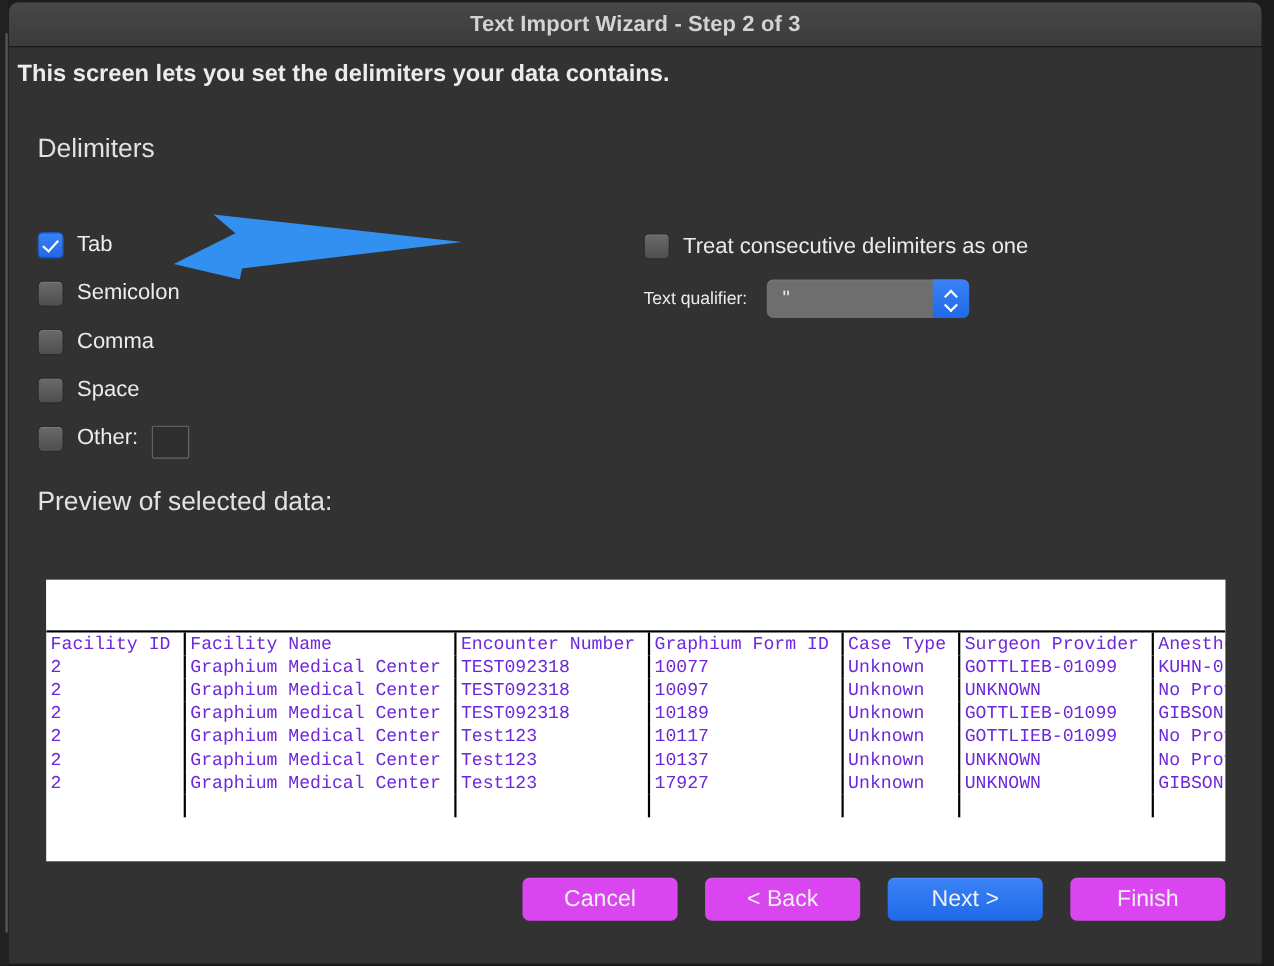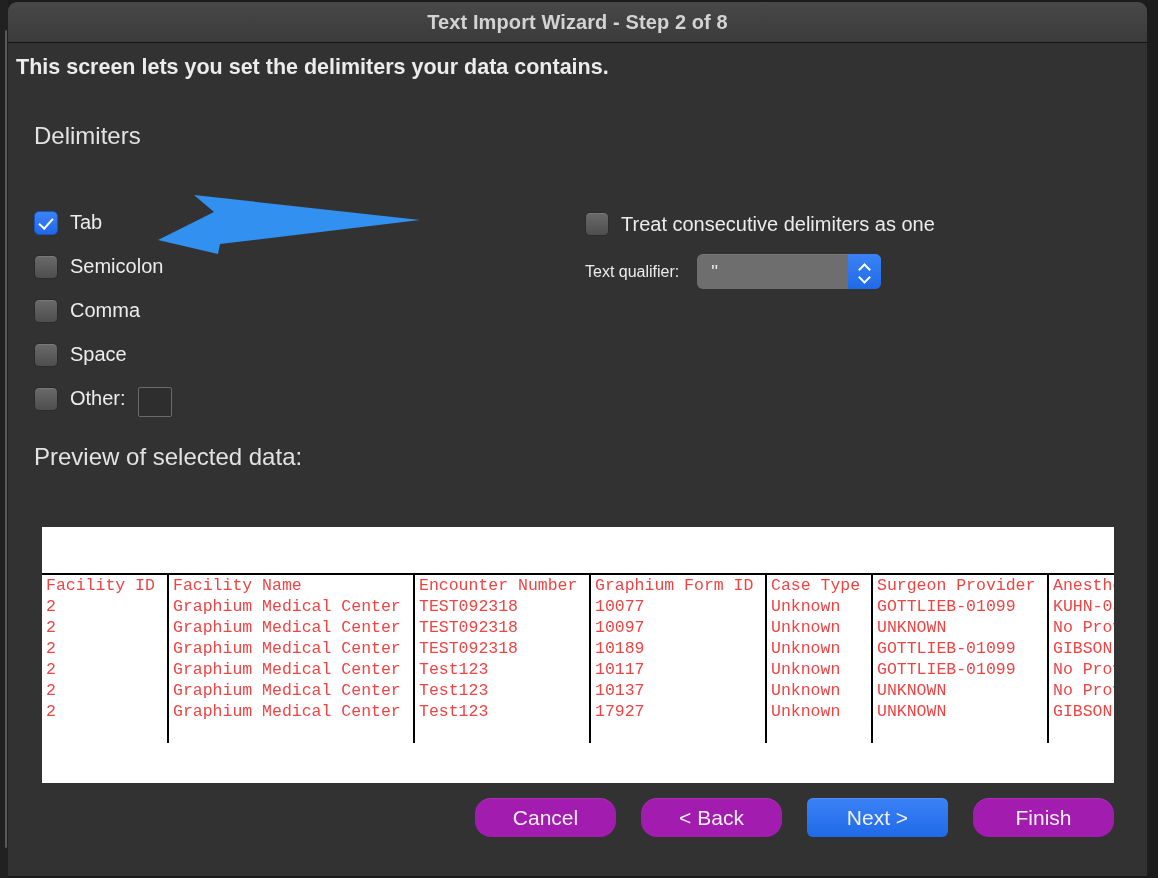--- a/index.html
+++ b/index.html
@@ -209,21 +209,21 @@
     background: #ffffff;
     border-bottom: 2px solid #000;
     box-sizing: border-box;
   }
   #preview-table {
     border-collapse: collapse;
     table-layout: fixed;
     width: 1072px;
     font-family: "Liberation Mono", monospace;
     font-size: 16.5px;
-    color: #ef4444;
+    color: #6d28d9;
     padding-left: 32px;
   }
   #preview-table td {
     border-right: 2px solid #000;
     padding: 0 0 0 4px;
     height: 21px;
     line-height: 21px;
     white-space: nowrap;
     overflow: hidden;
     vertical-align: top;
@@ -257,41 +257,41 @@
     border: none;
     color: #f0f0f0;
     font-size: 21px;
     font-family: "Liberation Sans", sans-serif;
     display: flex;
     align-items: center;
     justify-content: center;
     cursor: default;
     box-shadow: inset 0 1px 0 rgba(255,255,255,.09);
   }
-  .btn.gray    { background: #a21caf; border-radius: 16px; }
+  .btn.gray    { background: #d946ef; }
   .btn.primary { background: linear-gradient(#3b82f6, #1f6ae8); }
 
   
   #annotation-arrow {
     position: absolute;
     left: 150px; top: 188px;
     width: 290px; height: 66px;
     pointer-events: none;
   }
 </style>
 </head>
 <body>
 
 <div id="window-root">
 
   <div class="edge-strip"></div>
   <div class="edge-line"></div>
 
   <div class="titlebar">
-    <span class="titlebar-text">Text Import Wizard - Step 2 of 8</span>
+    <span class="titlebar-text">Text Import Wizard - Step 2 of 3</span>
   </div>
 
   <div class="dialog-body"></div>
 
   <div class="headline">This screen lets you set the delimiters your data contains.</div>
 
   <div class="group-label" id="delimiters-label">Delimiters</div>
 
   <div class="check-row" style="top:211px;">
     <span class="cbox on"></span>

